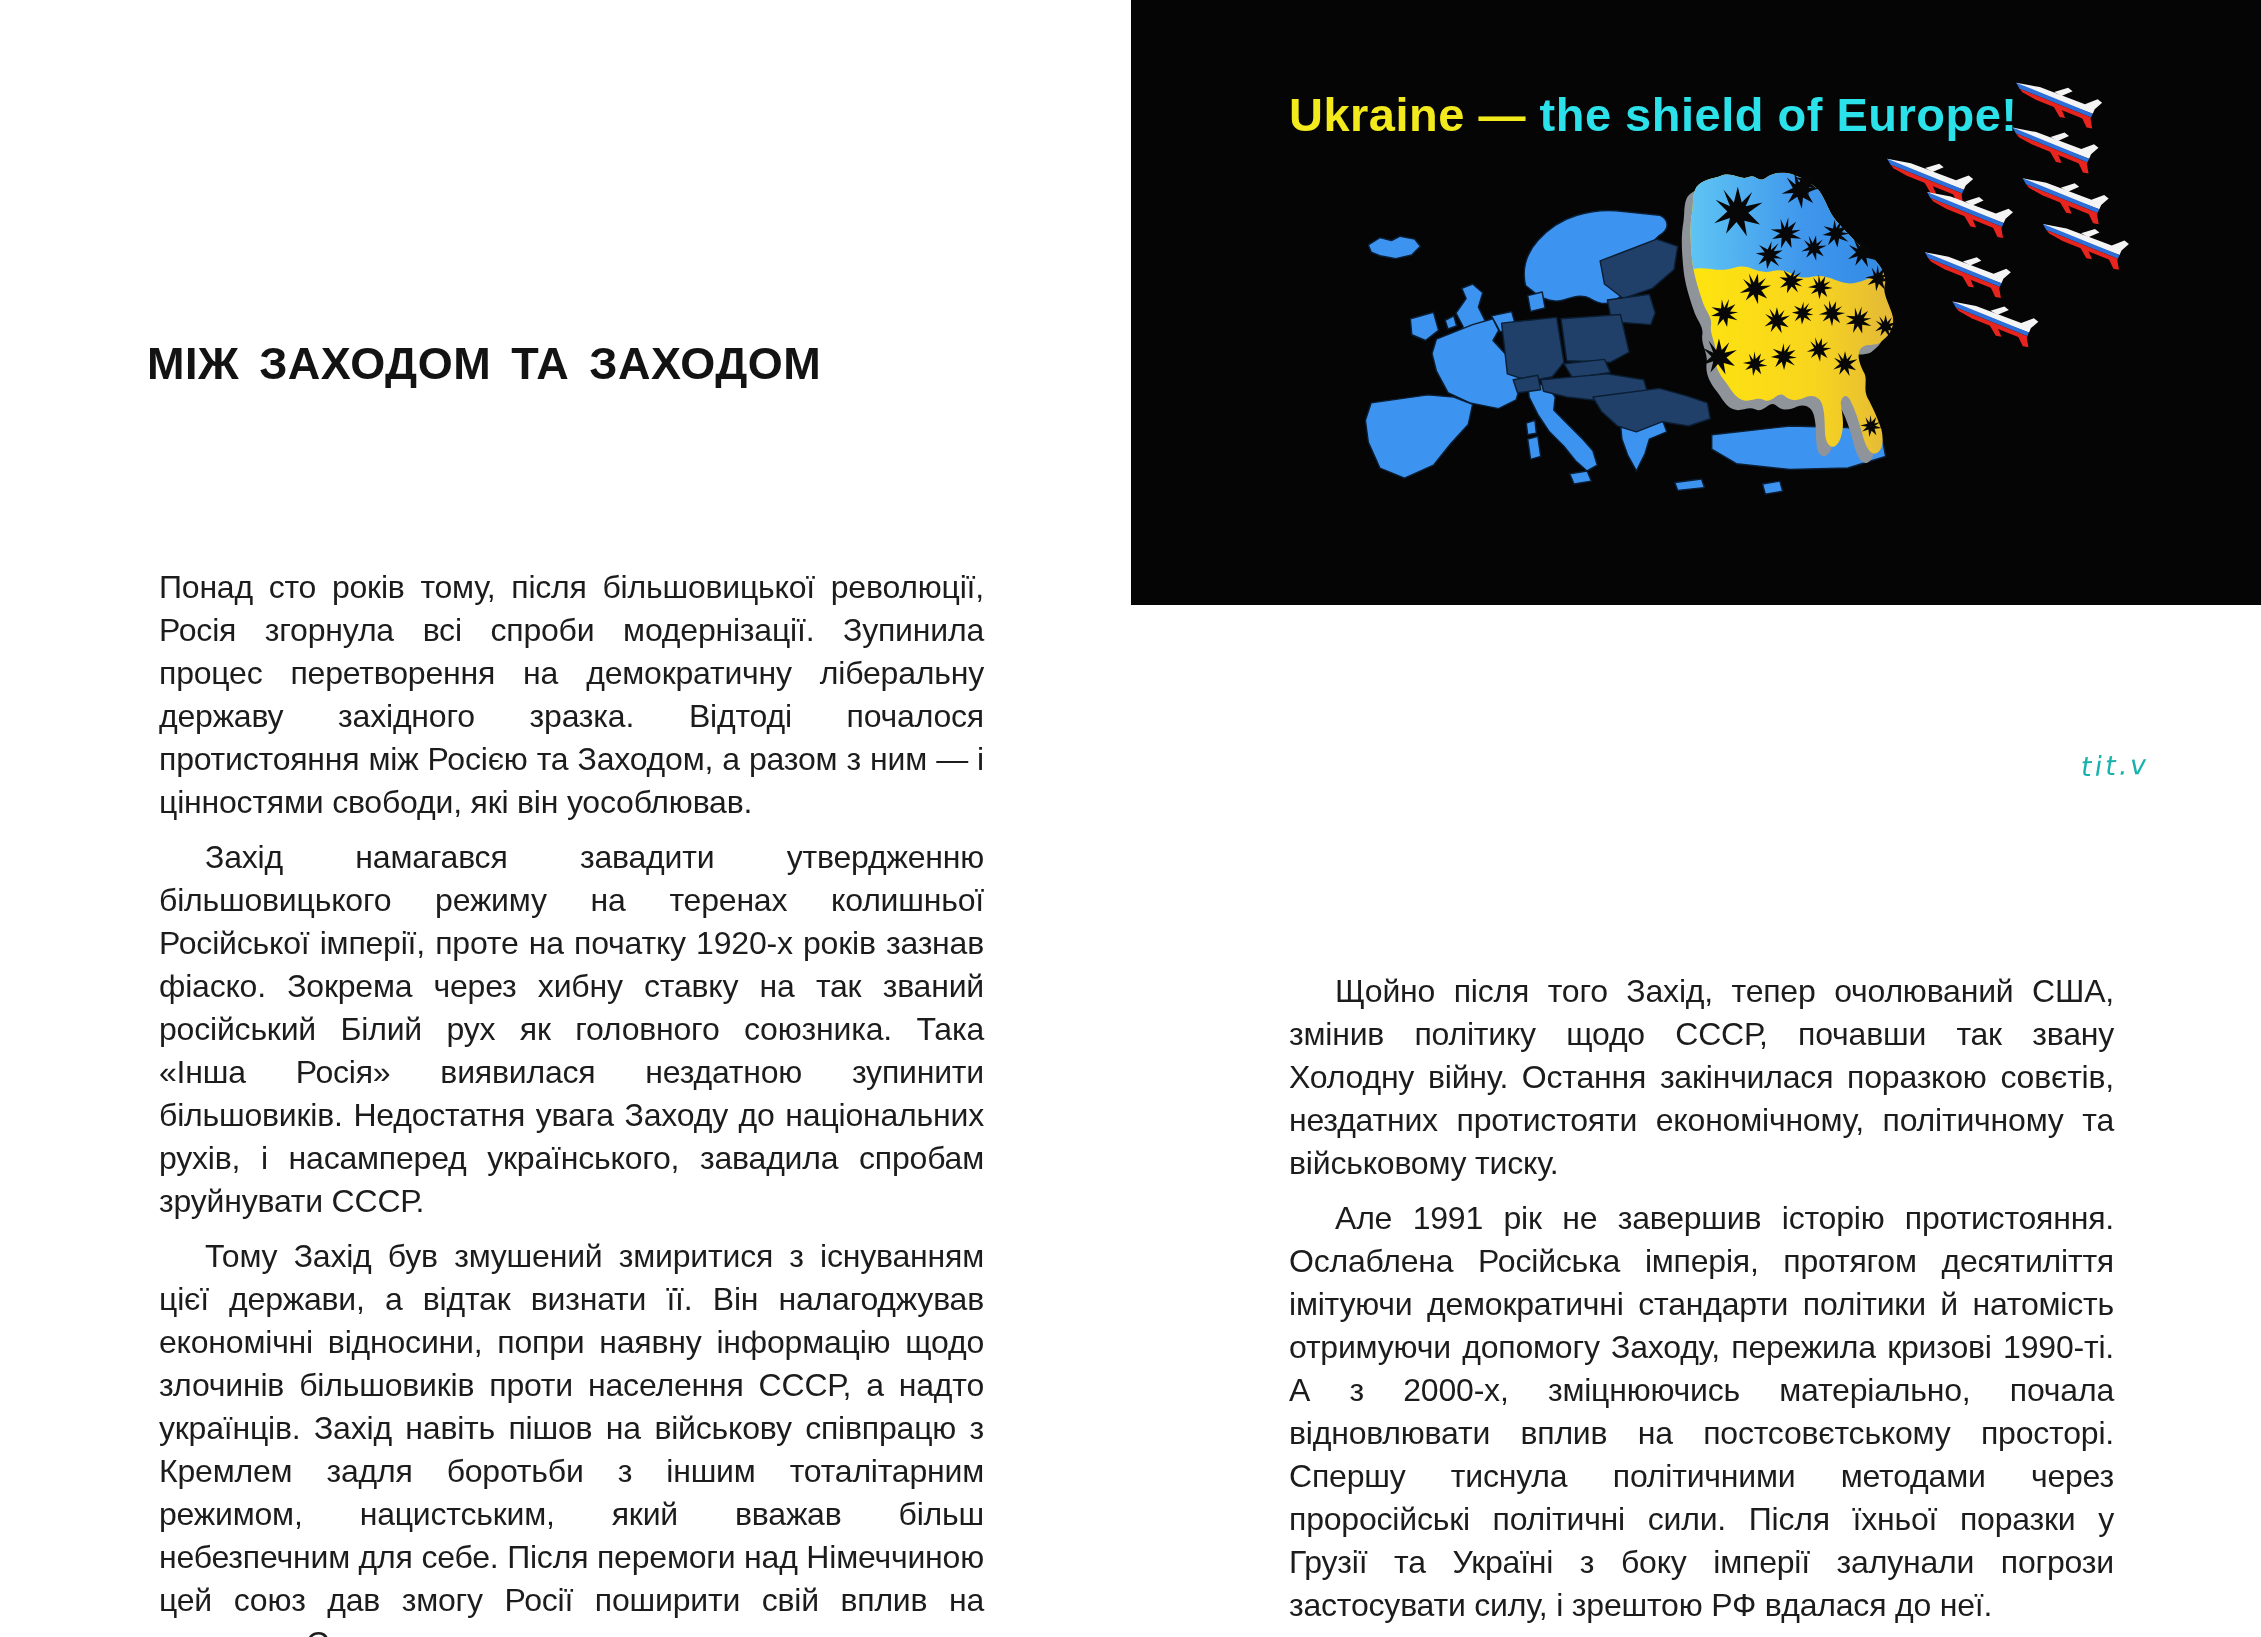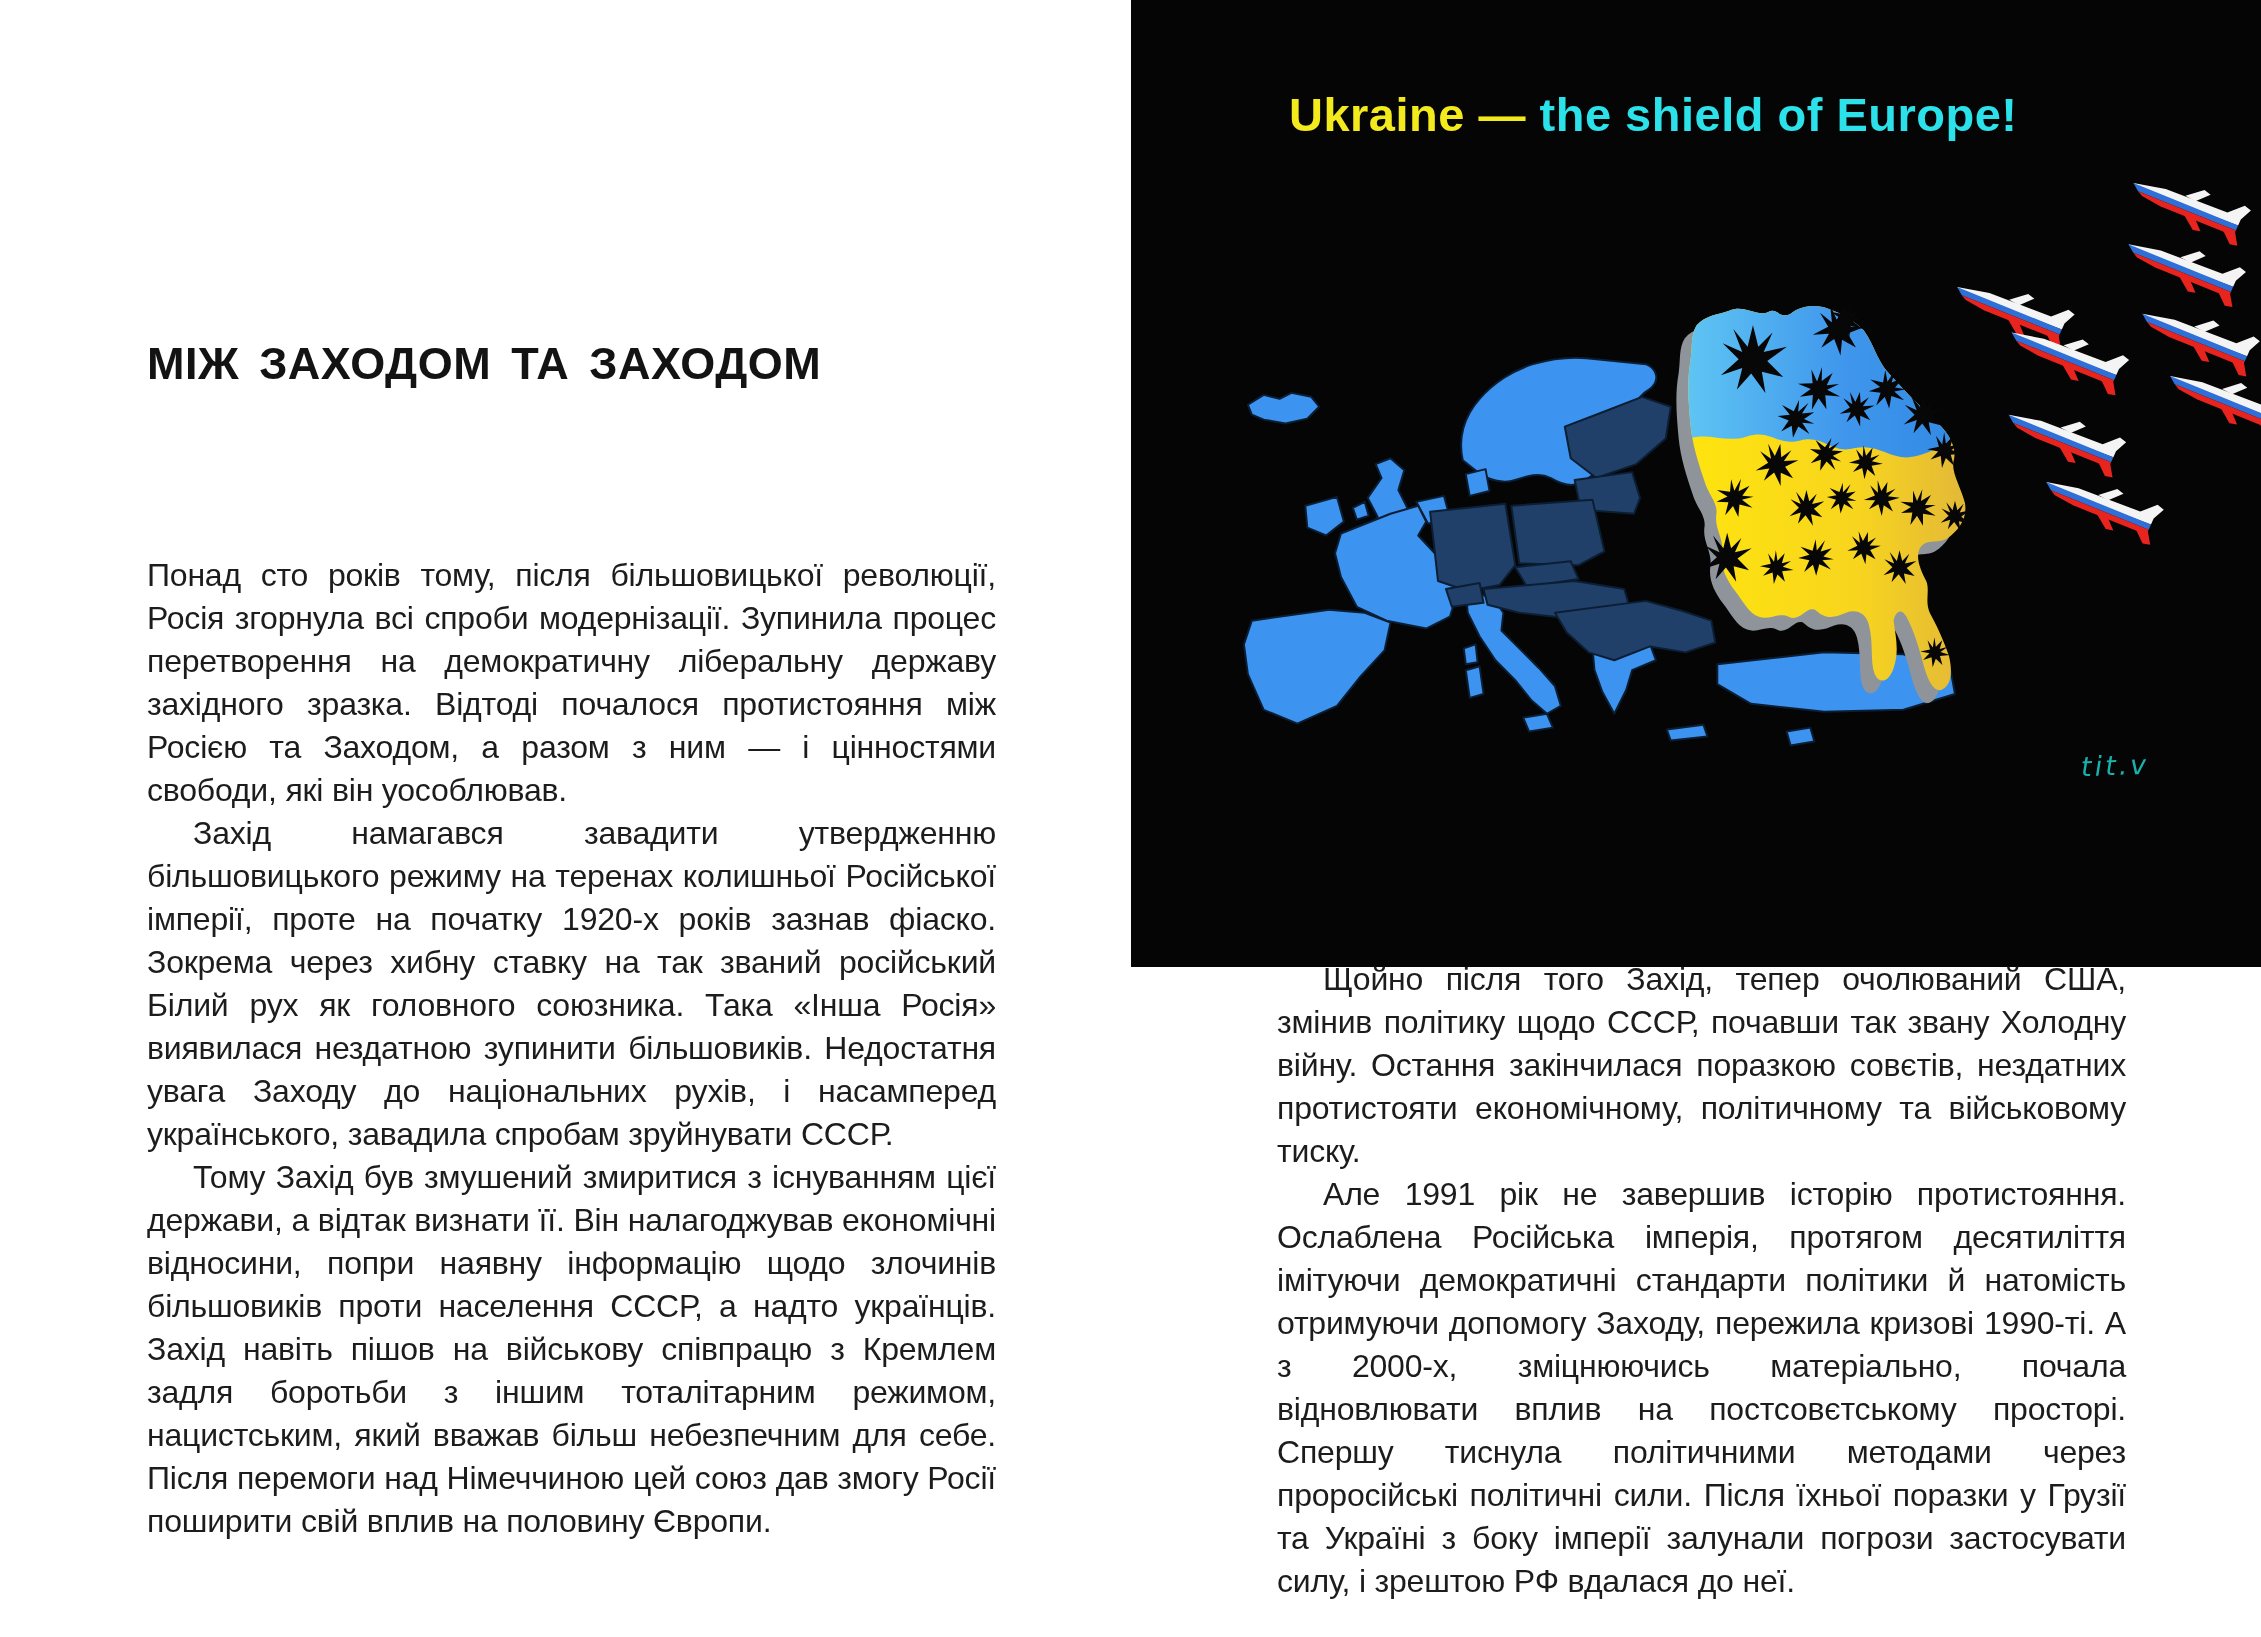--- a/index.html
+++ b/index.html
@@ -22,28 +22,28 @@
   .chapter-heading{
     position:absolute; left:147px; top:337px; width:871px;
     font-size:45px; font-weight:bold; line-height:53px;
     letter-spacing:0.5px; word-spacing:7px; color:#131313;
   }
   .body-text{
     position:absolute; width:849px;
     font-size:32px; line-height:43px; letter-spacing:-0.2px;
     text-align:justify; color:var(--ink);
   }
-  .body-text p{margin:0; hyphens:auto;}
+  .body-text p{margin:12px; hyphens:auto;}
   .left-body{left:147px; top:554px;}
   .left-body p + p{text-indent:46px;}
   .right-body{left:1277px; top:958px;}
   .right-body p{text-indent:46px;}
   
   .illustration{
-    position:absolute; left:1131px; top:0; width:1131px; height:967px;
+    position:absolute; left:1131px; top:0; width:1131px; height:605px;
     background:var(--panel-bg);
     padding-left:11px;
   }
   .illo-title{
     position:absolute; left:158px; top:87px; width:970px;
     font-size:47px; font-weight:bold; letter-spacing:0.5px;
     white-space:nowrap;
   }
   .illo-title .t-yellow{color:var(--title-yellow);}
   .illo-title .t-cyan{color:var(--title-cyan);}

